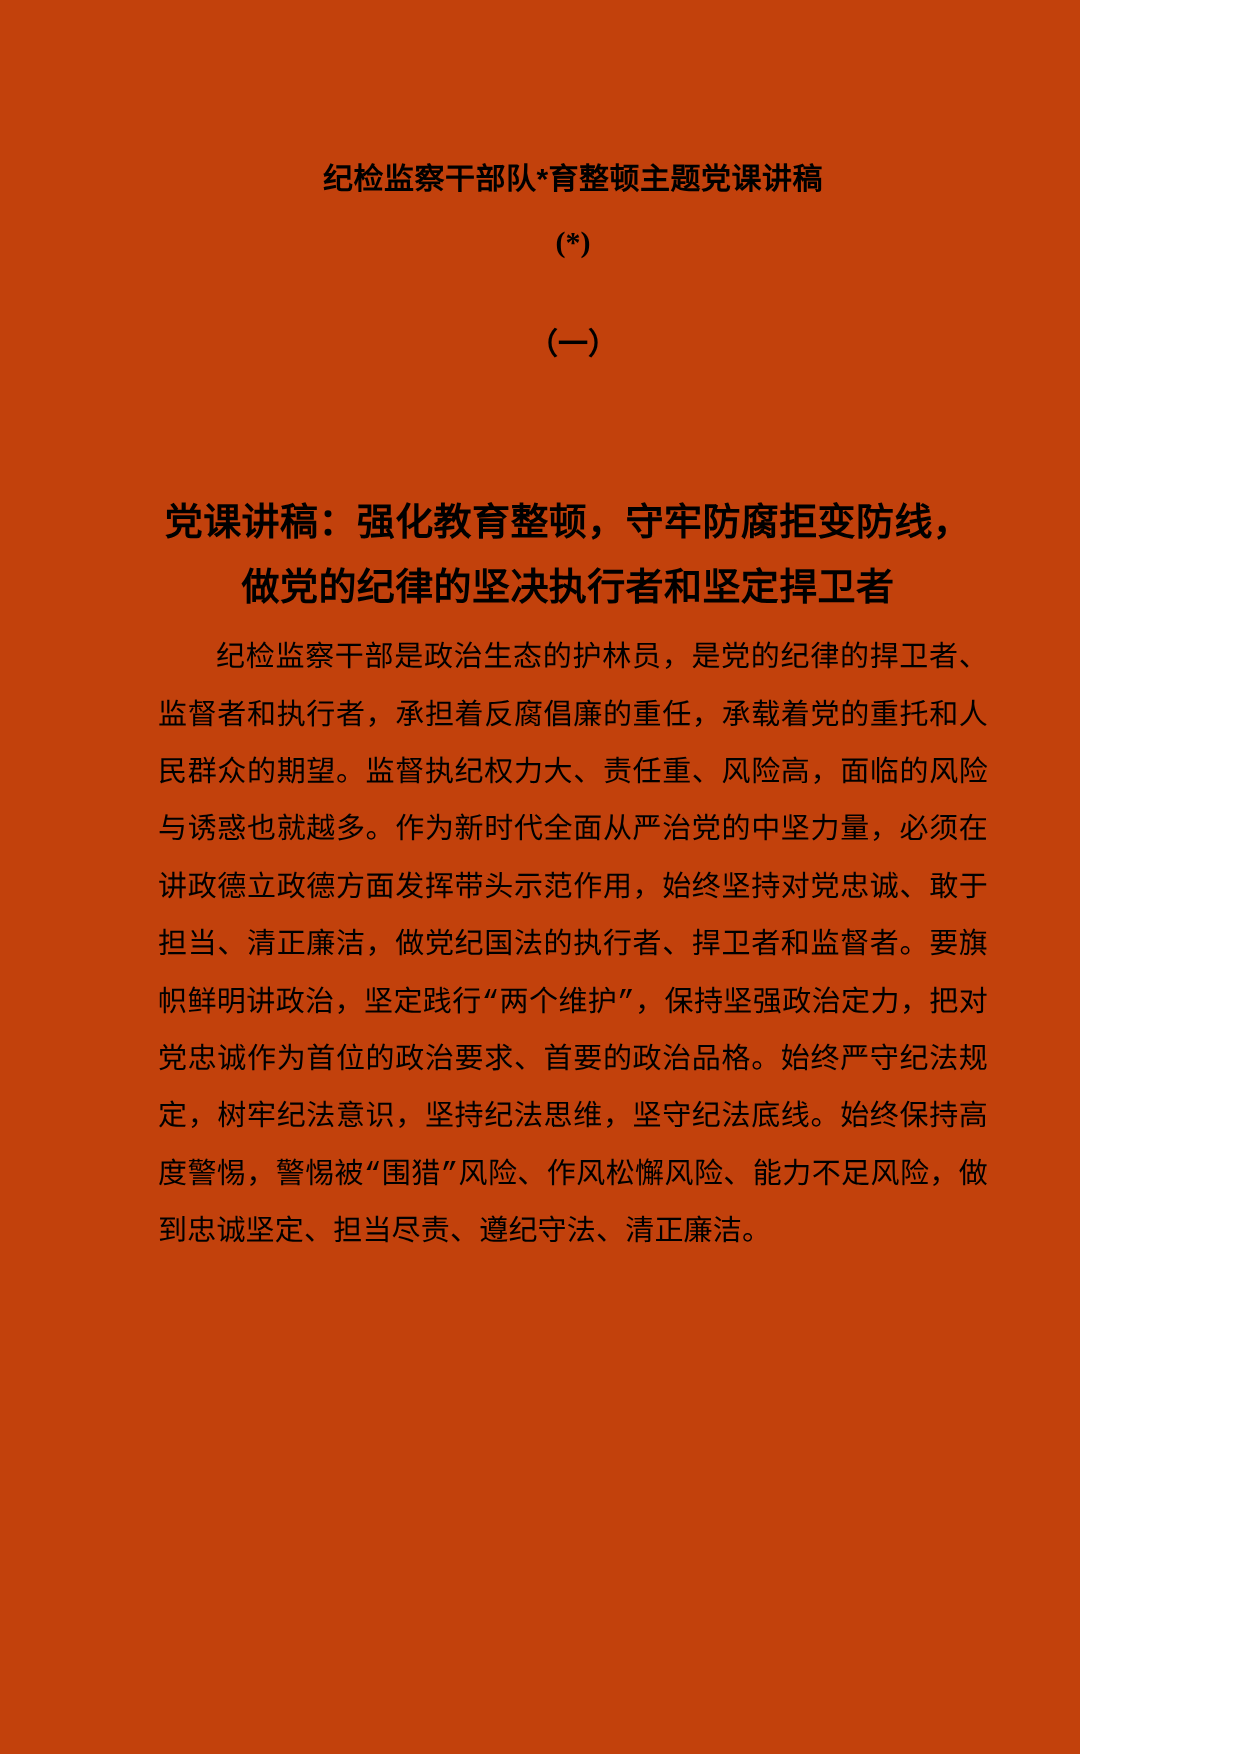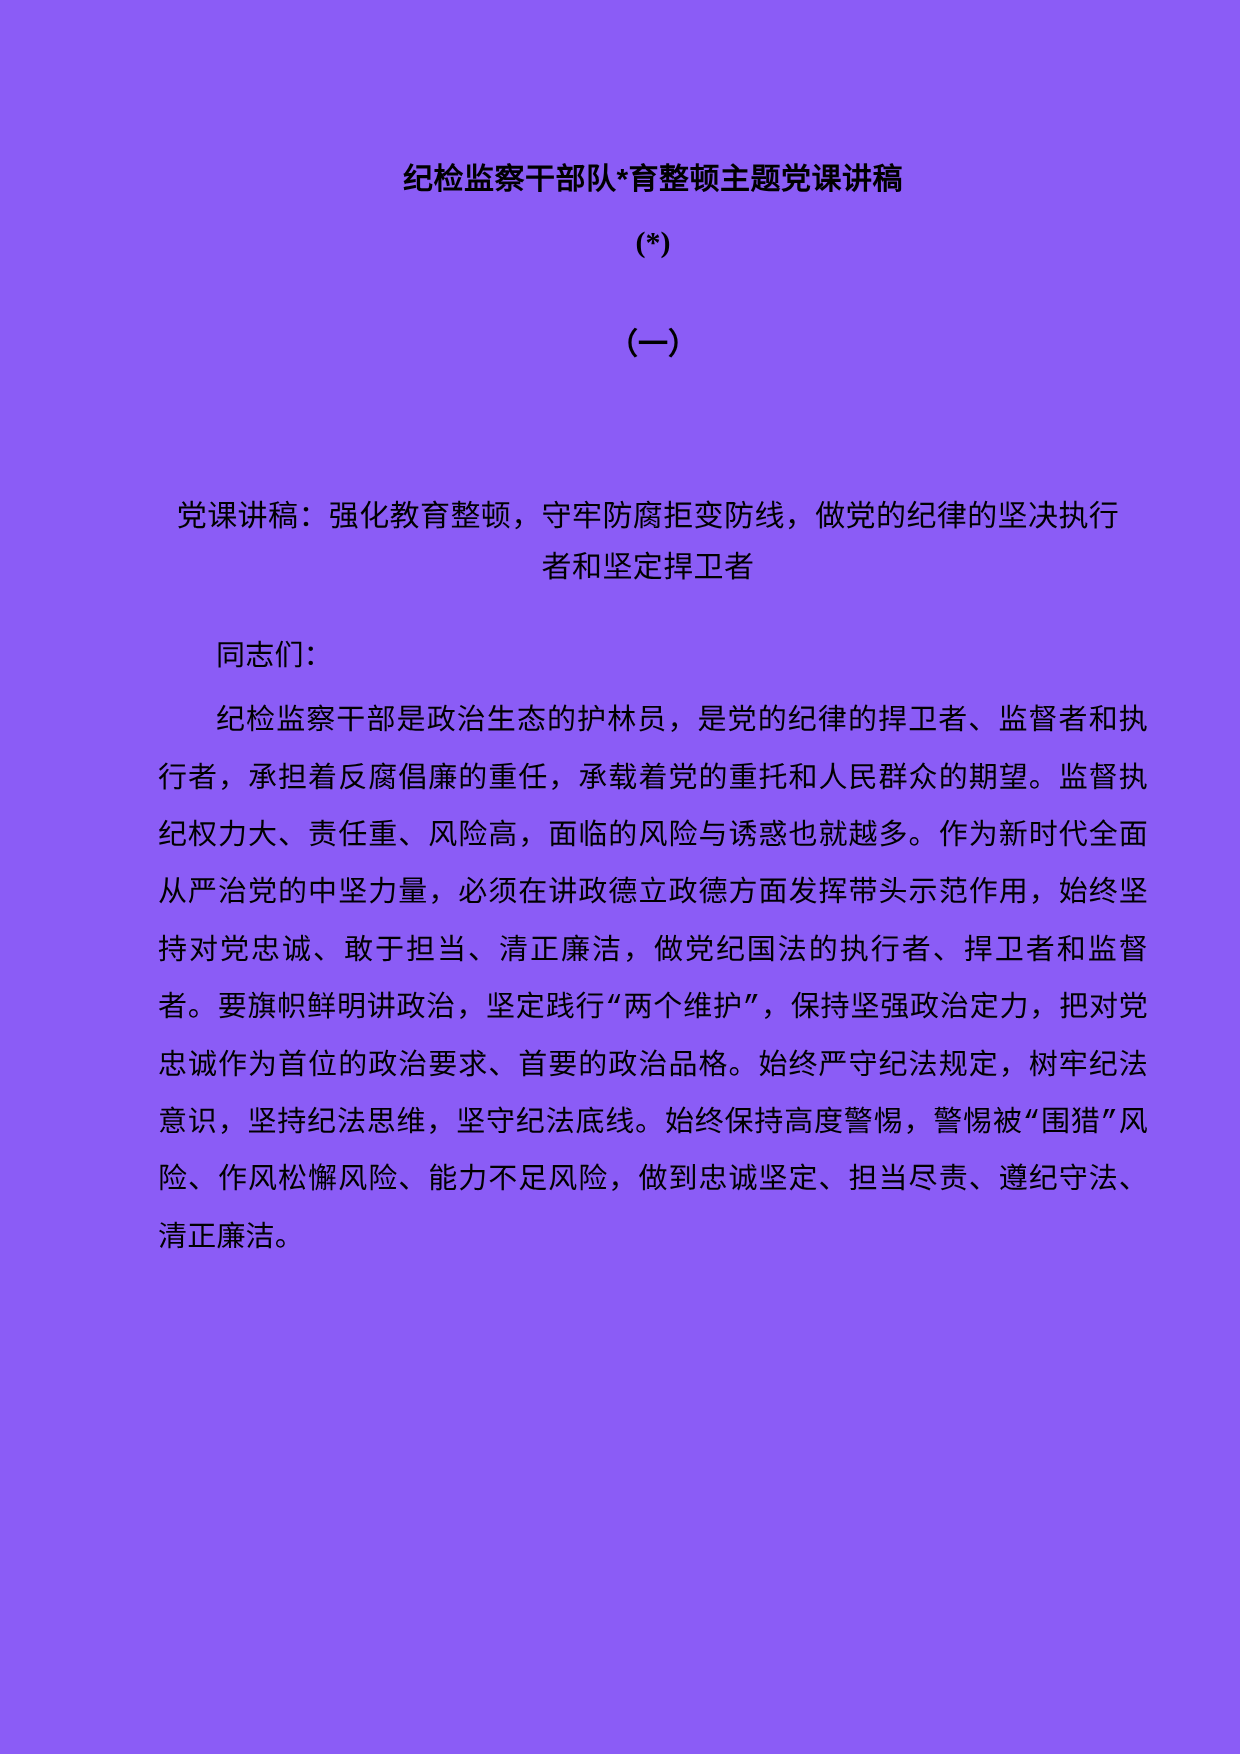--- a/index.html
+++ b/index.html
@@ -10,24 +10,24 @@
   }
   body {
     width: 1240px;
     height: 1754px;
     font-family: "Liberation Sans", "DejaVu Sans", sans-serif;
     color: #000000;
     -webkit-font-smoothing: antialiased;
   }
   .page {
     box-sizing: border-box;
-    width: 1240px;
+    width: 1080px;
     min-height: 1754px;
     padding: 118px 92px 90px 158px;
-    background: #8b5cf6;
+    background: #c2410c;
     position: relative;
   }
 
   
   .doc-title {
     font-weight: bold;
     font-size: 30px;
     line-height: 1.55;
     text-align: center;
     letter-spacing: 0.5px;
@@ -45,22 +45,22 @@
     font-weight: bold;
     font-size: 30px;
     line-height: 1.55;
     text-align: center;
     margin: 56px 0 0 0;
     font-family: "Liberation Serif", "DejaVu Serif", serif;
   }
 
   
   .main-heading {
-    font-weight: normal;
-    font-size: 30px;
+    font-weight: bold;
+    font-size: 38px;
     line-height: 1.72;
     text-align: center;
     margin: 122px 10px 0 0;
     letter-spacing: 0.4px;
     padding: 0 6px;
   }
 
   
   .salutation {
     font-size: 29px;
@@ -86,17 +86,16 @@
 <div class="page">
 
   <h1 class="doc-title">纪检监察干部队*育整顿主题党课讲稿</h1>
 
   <div class="doc-subtitle">(*)</div>
 
   <div class="doc-section-number">（一）</div>
 
   <h2 class="main-heading">党课讲稿：强化教育整顿，守牢防腐拒变防线，做党的纪律的坚决执行者和坚定捍卫者</h2>
 
-  <p class="salutation">同志们：</p>
 
   <p class="body-para">纪检监察干部是政治生态的护林员，是党的纪律的捍卫者、监督者和执行者，承担着反腐倡廉的重任，承载着党的重托和人民群众的期望。监督执纪权力大、责任重、风险高，面临的风险与诱惑也就越多。作为新时代全面从严治党的中坚力量，必须在讲政德立政德方面发挥带头示范作用，始终坚持对党忠诚、敢于担当、清正廉洁，做党纪国法的执行者、捍卫者和监督者。要旗帜鲜明讲政治，坚定践行“两个维护”，保持坚强政治定力，把对党忠诚作为首位的政治要求、首要的政治品格。始终严守纪法规定，树牢纪法意识，坚持纪法思维，坚守纪法底线。始终保持高度警惕，警惕被“围猎”风险、作风松懈风险、能力不足风险，做到忠诚坚定、担当尽责、遵纪守法、清正廉洁。</p>
 
 </div>
 
 </body></html>

